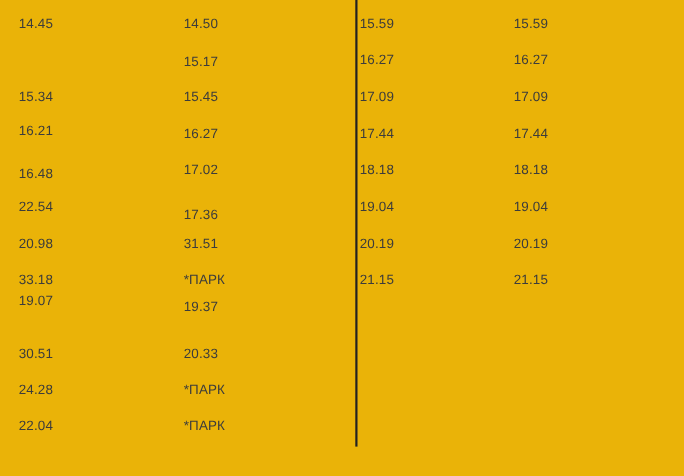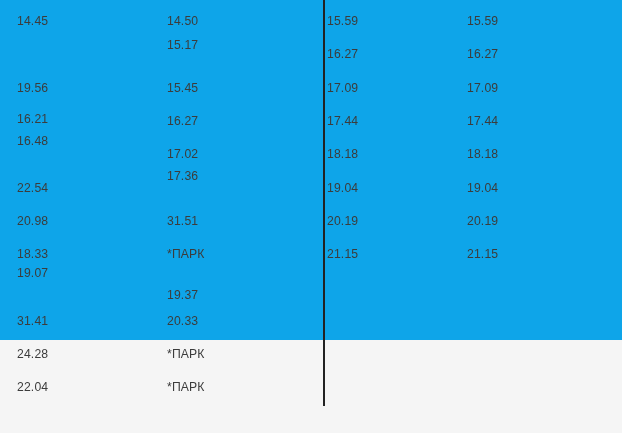--- a/index.html
+++ b/index.html
@@ -9,22 +9,22 @@
   body {
     width: 622px;
     height: 433px;
     background: #f5f5f5;
     font-family: "Liberation Sans", sans-serif;
     overflow: hidden;
   }
   .timetable {
     position: relative;
     width: 622px;
-    height: 340px;
-    background: #0ea5e9;
+    height: 433px;
+    background: #eab308;
   }
   .panel {
     position: absolute;
     top: 0;
     height: 433px;
   }
   .panel-left  { left: 0px;   width: 323px; }
   .panel-right { left: 324px; width: 298px; }
 
   .divider {
@@ -59,41 +59,41 @@
 </style>
 </head>
 <body>
 
 <div class="timetable">
 
   <div class="panel panel-left">
     <div class="col col-0">
       <div class="cell" style="top:5px">14.45</div>
       <div class="cell" style="top:38.3px"></div>
-      <div class="cell" style="top:71.6px">19.56</div>
+      <div class="cell" style="top:71.6px">15.34</div>
       <div class="cell" style="top:103px">16.21</div>
-      <div class="cell" style="top:125px">16.48</div>
+      <div class="cell" style="top:142px">16.48</div>
       <div class="cell" style="top:171.5px">22.54</div>
       <div class="cell" style="top:204.8px">20.98</div>
-      <div class="cell" style="top:238.1px">18.33</div>
+      <div class="cell" style="top:238.1px">33.18</div>
       <div class="cell" style="top:257px">19.07</div>
-      <div class="cell" style="top:304.7px">31.41</div>
+      <div class="cell" style="top:304.7px">30.51</div>
       <div class="cell" style="top:338px">24.28</div>
       <div class="cell" style="top:371.3px">22.04</div>
     </div>
     <div class="col col-1">
       <div class="cell" style="top:5px">14.50</div>
-      <div class="cell" style="top:29px">15.17</div>
+      <div class="cell" style="top:40px">15.17</div>
       <div class="cell" style="top:71.6px">15.45</div>
       <div class="cell" style="top:104.9px">16.27</div>
       <div class="cell" style="top:138.2px">17.02</div>
-      <div class="cell" style="top:160px">17.36</div>
+      <div class="cell" style="top:179px">17.36</div>
       <div class="cell" style="top:204.8px">31.51</div>
       <div class="cell" style="top:238.1px">*ПАРК</div>
-      <div class="cell" style="top:279px">19.37</div>
+      <div class="cell" style="top:263px">19.37</div>
       <div class="cell" style="top:304.7px">20.33</div>
       <div class="cell" style="top:338px">*ПАРК</div>
       <div class="cell" style="top:371.3px">*ПАРК</div>
     </div>
   </div>
 
   <div class="divider"></div>
 
   <div class="panel panel-right">
     <div class="col col-0">

